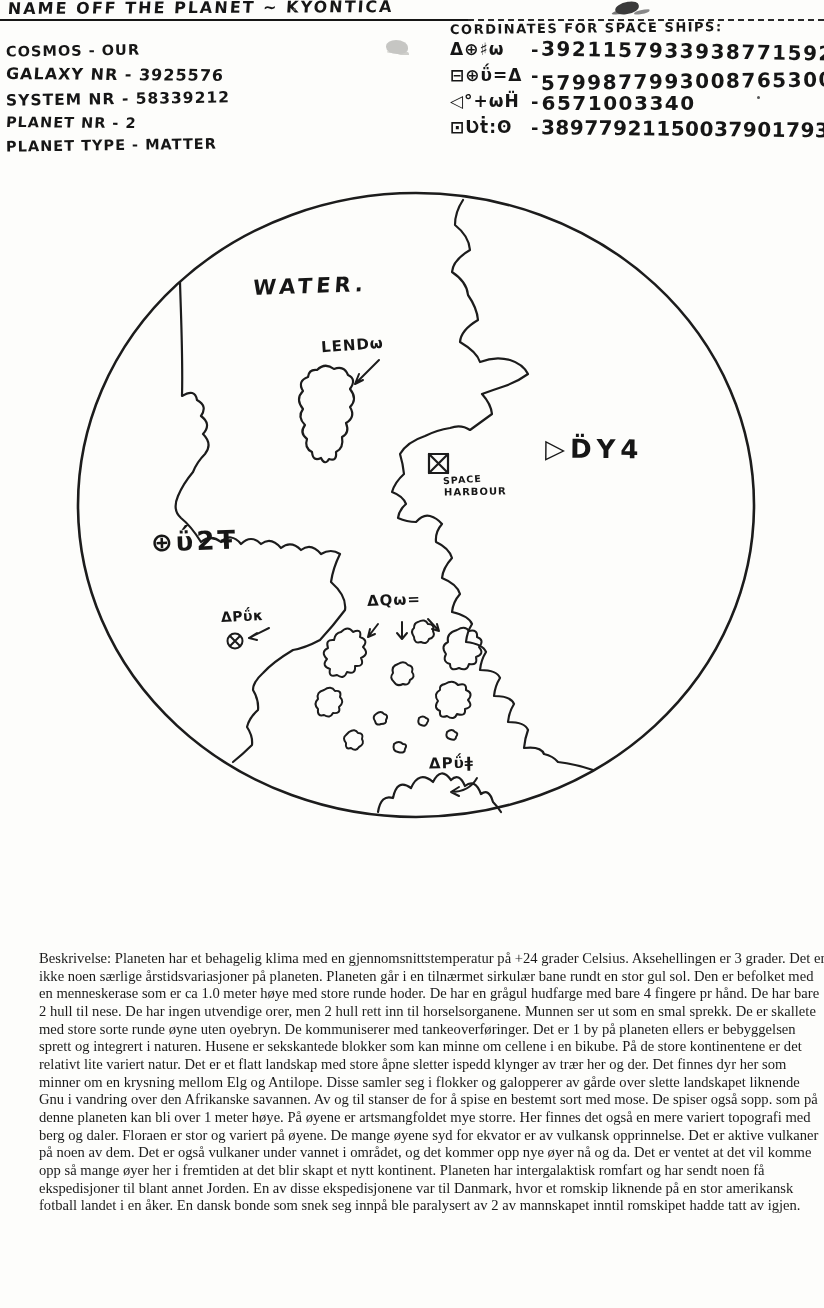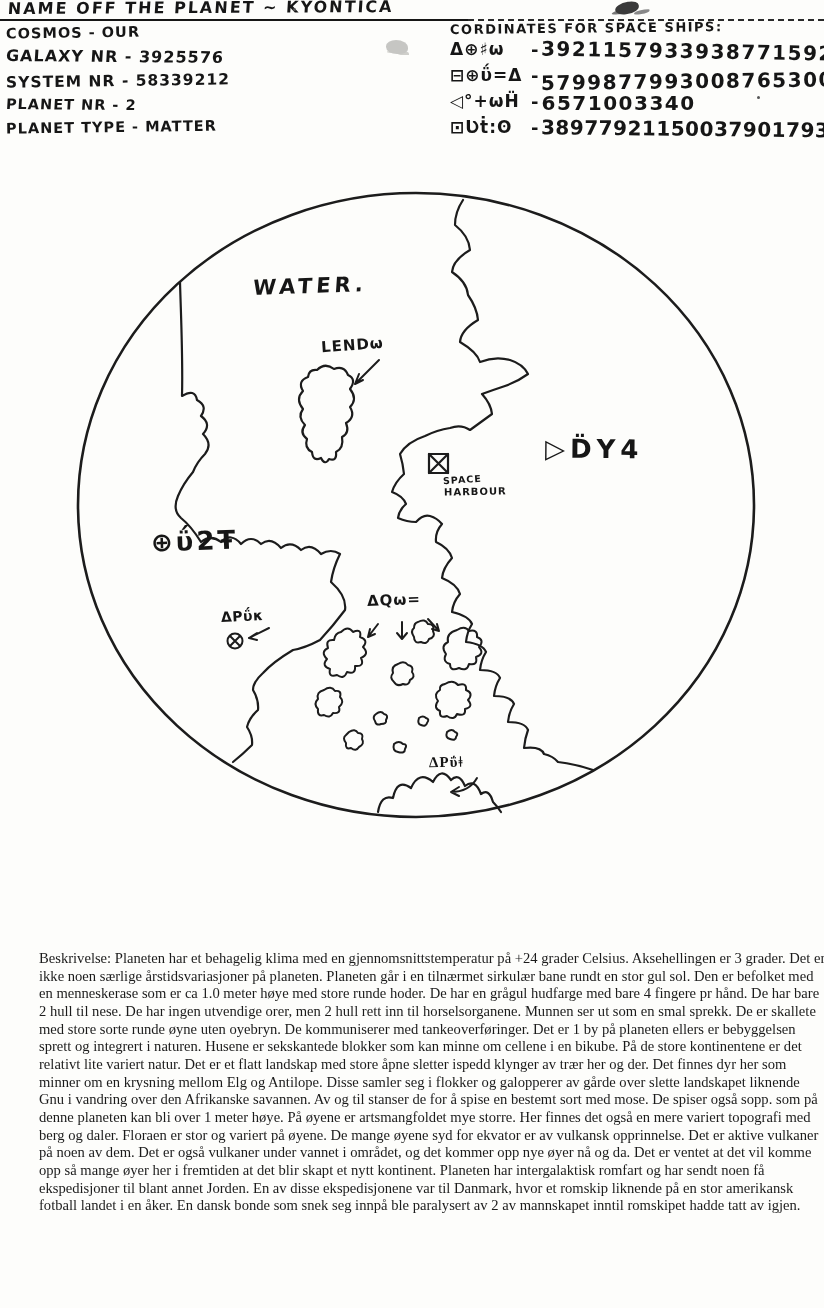--- a/index.html
+++ b/index.html
@@ -4,21 +4,21 @@
 <style>
   html,body{margin:0;padding:0;background:#e8e8e8;}
   .page{position:relative;width:824px;height:1308px;background:#fdfdfb;overflow:hidden;
         font-family:"Liberation Serif",serif;color:#1b1b1b;}
   
   .hw{font-family:"DejaVu Sans",sans-serif;font-weight:700;color:#161616;}
   .abs{position:absolute;}
   .title{left:8px;top:-2px;font-size:16px;letter-spacing:2px;transform:skewX(-4deg) rotate(-.3deg);white-space:nowrap;}
   .rule-solid{left:0;top:19px;width:468px;border-top:2.5px solid #161616;height:0;}
   .rule-dash{left:468px;top:19px;width:356px;border-top:2px dashed #2a2a2a;height:0;}
-  .info-block{left:6px;top:24px;}
+  .info-block{left:6px;top:42px;}
   .info-block .line{font-size:14.5px;letter-spacing:1px;margin-bottom:6.5px;white-space:nowrap;}
   .info-block .line:nth-child(odd){transform:rotate(-.8deg);}
   .info-block .line:nth-child(even){transform:rotate(.5deg) skewX(-3deg);}
   .coords{left:450px;top:20px;width:386px;}
   .coords .heading{font-size:13px;letter-spacing:1.5px;transform:rotate(-.6deg);margin-bottom:4px;white-space:nowrap;}
   .coord-row{display:flex;align-items:flex-start;margin-bottom:2px;white-space:nowrap;}
   .coord-glyphs{font-size:17px;letter-spacing:1px;min-width:78px;}
   .coord-dash{font-size:18px;padding:0 3px;}
   .coord-num{font-size:20px;letter-spacing:1.5px;}
   .coord-row:nth-child(2) .coord-num{transform:rotate(1deg);}
@@ -32,21 +32,21 @@
   
   .map{left:45px;top:178px;width:740px;height:660px;}
   .map svg{position:absolute;left:0;top:0;}
   .maplabel{position:absolute;white-space:nowrap;}
   .lbl-water{left:208px;top:96px;font-size:21px;letter-spacing:4px;transform:rotate(-2deg) skewX(-6deg);}
   .lbl-lend{left:276px;top:158px;font-size:15px;letter-spacing:1px;transform:rotate(-4deg);}
   .lbl-east{left:500px;top:244px;font-size:26px;letter-spacing:5px;transform:rotate(.5deg);margin-top:12px;}
   .lbl-west{left:106px;top:348px;font-size:26px;letter-spacing:3px;transform:rotate(-2deg);}
   .lbl-sitew{left:176px;top:430px;font-size:14px;letter-spacing:.5px;transform:rotate(-3deg);}
   .lbl-arch{left:322px;top:413px;font-size:15px;letter-spacing:1px;transform:rotate(-2deg);}
-  .lbl-south{left:384px;top:576px;font-size:15px;letter-spacing:1px;transform:rotate(-1deg);font-family:Liberation Serif, serif;}
+  .lbl-south{left:384px;top:576px;font-size:15px;letter-spacing:1px;transform:rotate(-1deg);}
   .lbl-harb1{left:398px;top:296px;font-size:9.5px;letter-spacing:1px;transform:rotate(-4deg);}
   .lbl-harb2{left:399px;top:308px;font-size:10px;letter-spacing:1px;transform:rotate(-1deg);}
   
   .planet-info{left:55px;top:819px;font-size:15.5px;line-height:18.7px;}
   .desc{left:39px;top:950px;width:788px;font-size:14.6px;line-height:17.65px;text-align:left;}
 </style>
 </head>
 <body>
 
 <div class="page">

